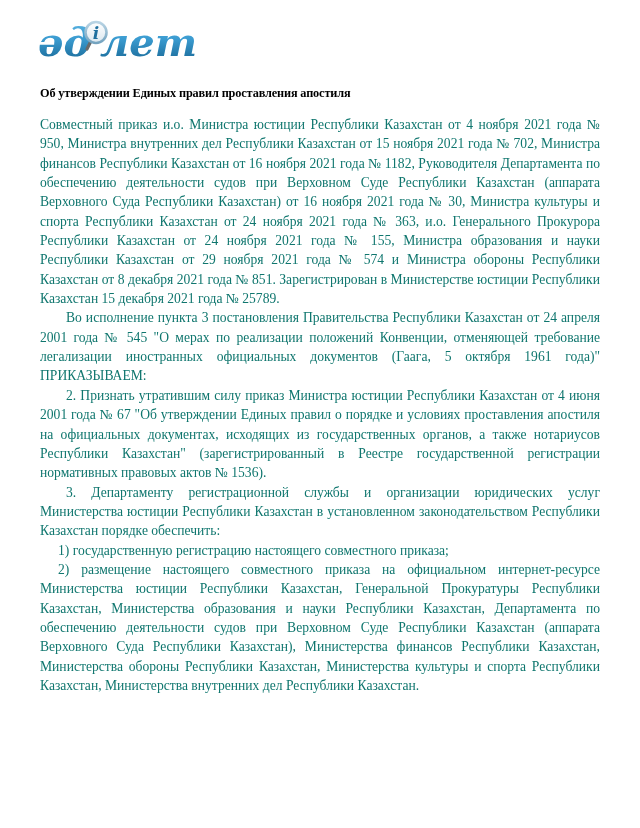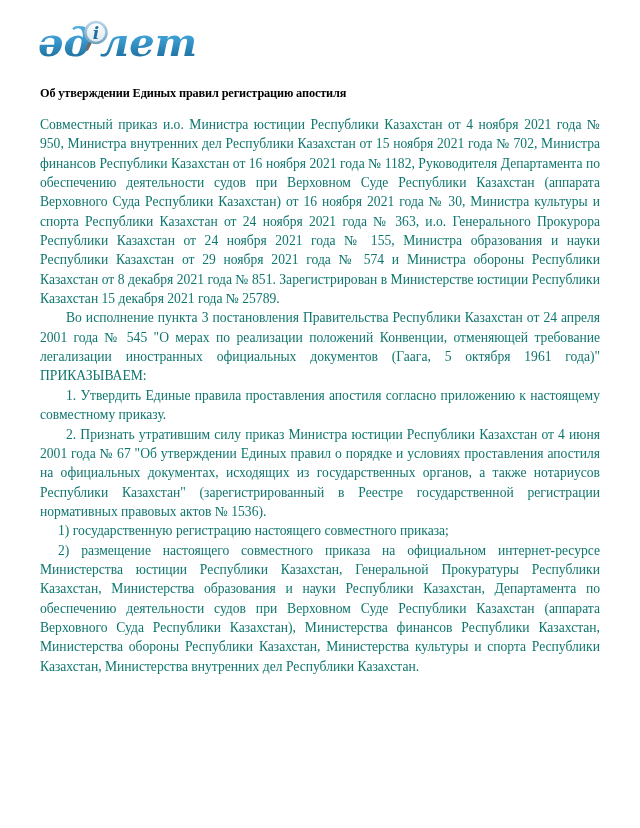--- a/index.html
+++ b/index.html
@@ -106,29 +106,29 @@
 
       <line x1="53.5" y1="24" x2="49" y2="33" stroke="#6a6a6a" stroke-width="3.2" stroke-linecap="round"></line>
 
       <circle cx="58" cy="16.5" r="10.5" fill="url(#gLens)" stroke="url(#gRing)" stroke-width="2.6"></circle>
       <text x="58" y="23" text-anchor="middle" font-family="'DejaVu Serif','Liberation Serif',serif" font-size="17" font-style="italic" font-weight="bold" fill="#1f6f9e">i</text>
     </svg>
   </div>
 
   <div class="doc">
 
-    <h1 class="doc-title">Об утверждении Единых правил регистрацию апостиля</h1>
+    <h1 class="doc-title">Об утверждении Единых правил проставления апостиля</h1>
 
     <p class="para noindent">Совместный приказ и.о. Министра юстиции Республики Казахстан от 4 ноября 2021 года № 950, Министра внутренних дел Республики Казахстан от 15 ноября 2021 года № 702, Министра финансов Республики Казахстан от 16 ноября 2021 года № 1182, Руководителя Департамента по обеспечению деятельности судов при Верховном Суде Республики Казахстан (аппарата Верховного Суда Республики Казахстан) от 16 ноября 2021 года № 30, Министра культуры и спорта Республики Казахстан от 24 ноября 2021 года № 363, и.о. Генерального Прокурора Республики Казахстан от 24 ноября 2021 года № 155, Министра образования и науки Республики Казахстан от 29 ноября 2021 года № 574 и Министра обороны Республики Казахстан от 8 декабря 2021 года № 851. Зарегистрирован в Министерстве юстиции Республики Казахстан 15 декабря 2021 года № 25789.</p>
 
     <p class="para indent">Во исполнение пункта 3 постановления Правительства Республики Казахстан от 24 апреля 2001 года № 545 "О мерах по реализации положений Конвенции, отменяющей требование легализации иностранных официальных документов (Гаага, 5 октября 1961 года)" ПРИКАЗЫВАЕМ:</p>
 
-    <p class="para indent">1. Утвердить Единые правила проставления апостиля согласно приложению к настоящему совместному приказу.</p>
 
     <p class="para indent">2. Признать утратившим силу приказ Министра юстиции Республики Казахстан от 4 июня 2001 года № 67 "Об утверждении Единых правил о порядке и условиях проставления апостиля на официальных документах, исходящих из государственных органов, а также нотариусов Республики Казахстан" (зарегистрированный в Реестре государственной регистрации нормативных правовых актов № 1536).</p>
 
+    <p class="para indent">3. Департаменту регистрационной службы и организации юридических услуг Министерства юстиции Республики Казахстан в установленном законодательством Республики Казахстан порядке обеспечить:</p>
 
     <p class="para indent-sub">1) государственную регистрацию настоящего совместного приказа;</p>
 
     <p class="para indent-sub">2) размещение настоящего совместного приказа на официальном интернет-ресурсе Министерства юстиции Республики Казахстан, Генеральной Прокуратуры Республики Казахстан, Министерства образования и науки Республики Казахстан, Департамента по обеспечению деятельности судов при Верховном Суде Республики Казахстан (аппарата Верховного Суда Республики Казахстан), Министерства финансов Республики Казахстан, Министерства обороны Республики Казахстан, Министерства культуры и спорта Республики Казахстан, Министерства внутренних дел Республики Казахстан.</p>
 
   </div>
 </div>
 
 </body></html>

